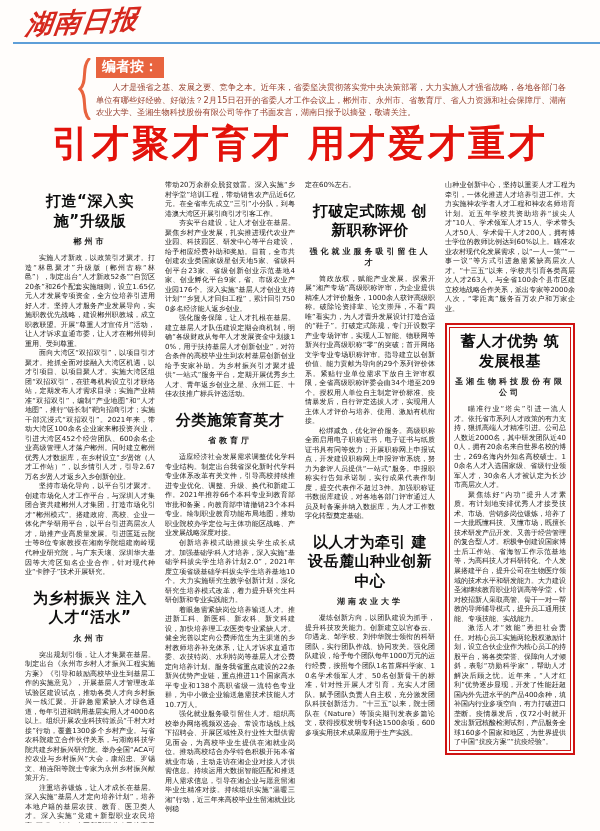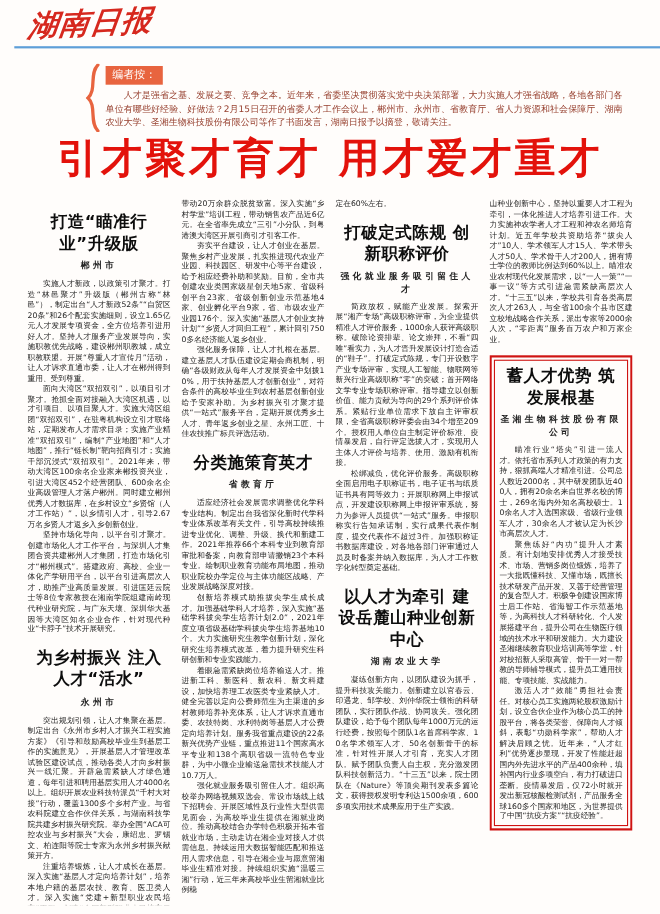--- a/index.html
+++ b/index.html
@@ -7,22 +7,22 @@
         overflow:hidden;font-family:"DejaVu Sans",sans-serif;box-shadow:0 0 4px rgba(0,0,0,.25);}
   
   .masthead{position:absolute;top:4px;left:26px;height:36px;}
   .logo{display:inline-block;color:#d6281e;font-family:"DejaVu Serif",serif;
         font-size:27px;font-weight:bold;font-style:italic;transform:skew(-10deg) rotate(-3deg);
         letter-spacing:1px;line-height:36px;}
   .blue-rule{position:absolute;top:42px;left:13px;right:0;height:2px;background:#5e9fd8;}
   
   .editor{position:absolute;top:56px;left:96px;right:34px;}
   .editor-bracket{position:absolute;left:-18px;top:2px;width:14px;height:62px;}
-  .editor-label{display:inline-block;background:#e8643f;color:#fff;font-size:10px;
-        font-weight:normal;padding:1px 6px 2px;margin-bottom:3px;}
+  .editor-label{display:inline-block;background:#e8643f;color:#fff;font-size:14px;
+        font-weight:bold;padding:1px 6px 2px;margin-bottom:3px;}
   .editor-text{font-size:8.2px;line-height:1.55;color:#97402f;text-align:justify;
         text-indent:2em;margin:0;}
   
   .headline{position:absolute;top:124px;left:0;right:0;text-align:center;color:#e3120b;
         font-size:37px;font-weight:900;letter-spacing:3px;line-height:1.1;
         font-family:"DejaVu Sans",sans-serif;}
   
   .columns{position:absolute;top:181px;left:25px;right:25px;bottom:8px;display:flex;gap:10px;}
   .col{flex:1;min-width:0;overflow:hidden;}
   .para{font-size:7px;line-height:1.36;text-align:justify;text-indent:2em;color:#1c1c1c;
@@ -50,21 +50,21 @@
         <path d="M11,1 C3,9 10,24 2,31 C10,38 3,53 11,61" fill="none" stroke="#e8643f" stroke-width="3" stroke-linecap="round"></path>
       </svg>
     <div class="editor-label">编者按：</div>
     <p class="editor-text">人才是强省之基、发展之要、竞争之本。近年来，省委坚决贯彻落实党中央决策部署，大力实施人才强省战略，各地各部门各单位有哪些好经验、好做法？2月15日召开的省委人才工作会议上，郴州市、永州市、省教育厅、省人力资源和社会保障厅、湖南农业大学、圣湘生物科技股份有限公司等作了书面发言，湖南日报予以摘登，敬请关注。</p>
   </div>
 
   <div class="headline">引才聚才育才  用才爱才重才</div>
 
   <div class="columns">
       <div class="col">
-        <h2 class="article-title">打造“瞄准行业”升级版</h2>
+        <h2 class="article-title">打造“深入实施”升级版</h2>
         <div class="byline">郴州市</div>
         <p class="para">实施人才新政，以政策引才聚才。打造“林邑聚才”升级版（郴州古称“林邑”），制定出台“人才新政52条”“自贸区20条”和26个配套实施细则，设立1.65亿元人才发展专项资金，全方位培养引进用好人才。坚持人才服务产业发展导向，实施职教优先战略，建设郴州职教城，成立职教联盟。开展“尊重人才宣传月”活动，让人才诉求直通市委，让人才在郴州得到重用、受到尊重。</p>
         <p class="para">面向大湾区“双招双引”，以项目引才聚才。抢抓全面对接融入大湾区机遇，以才引项目、以项目聚人才。实施大湾区组团“双招双引”，在驻粤机构设立引才联络站，定期发布人才需求目录；实施产业精准“双招双引”，编制“产业地图”和“人才地图”，推行“链长制”靶向招商引才；实施干部沉浸式“双招双引”。2021年来，带动大湾区100余名企业家来郴投资兴业，引进大湾区452个经营团队、600余名企业高级管理人才落户郴州。同时建立郴州优秀人才数据库，在乡村设立“乡贤馆（人才工作站）”，以乡情引人才，引导2.67万名乡贤人才返乡入乡创新创业。</p>
         <p class="para">坚持市场化导向，以平台引才聚才。创建市场化人才工作平台，与深圳人才集团合资共建郴州人才集团，打造市场化引才“郴州模式”。搭建政府、高校、企业一体化产学研用平台，以平台引进高层次人才，助推产业高质量发展。引进匡廷云院士等8位专家教授在湘南学院组建南岭现代种业研究院，与广东天壤、深圳华大基因等大湾区知名企业合作，针对现代种业“卡脖子”技术开展研究。</p>
         <h2 class="article-title">为乡村振兴 注入人才“活水”</h2>
         <div class="byline">永州市</div>
         <p class="para">突出规划引领，让人才集聚在基层。制定出台《永州市乡村人才振兴工程实施方案》《引导和鼓励高校毕业生到基层工作的实施意见》，开展基层人才管理改革试验区建设试点，推动各类人才向乡村振兴一线汇聚。开辟急需紧缺人才绿色通道，每年引进和聘用基层实用人才4000名以上。组织开展农业科技特派员“千村大对接”行动，覆盖1300多个乡村产业。与省农科院建立合作伙伴关系，与湖南科技学院共建乡村振兴研究院。举办全国“ACA可控农业与乡村振兴”大会，康绍忠、罗锡文、柏连阳等院士专家为永州乡村振兴献策开方。</p>
         <p class="para">注重培养锻炼，让人才成长在基层。深入实施“基层人才定向培养计划”，培养本地户籍的基层农技、教育、医卫类人才。深入实施“党建+新型职业农民培育”工程，创建“全国新型职业农民培育示范基地”，累计培训农村实用人才4.1万余人，</p>
       </div>
       <div class="col">

